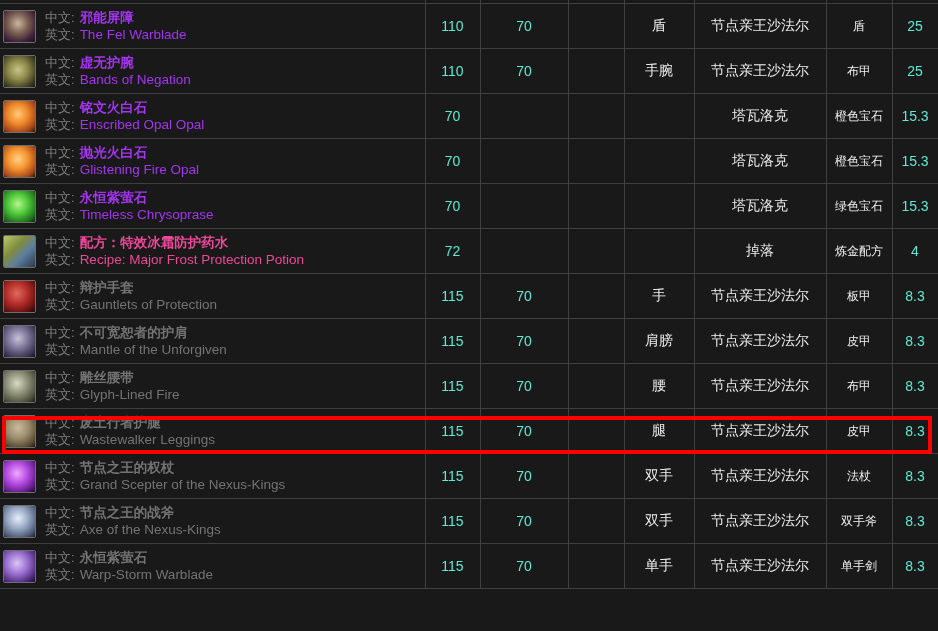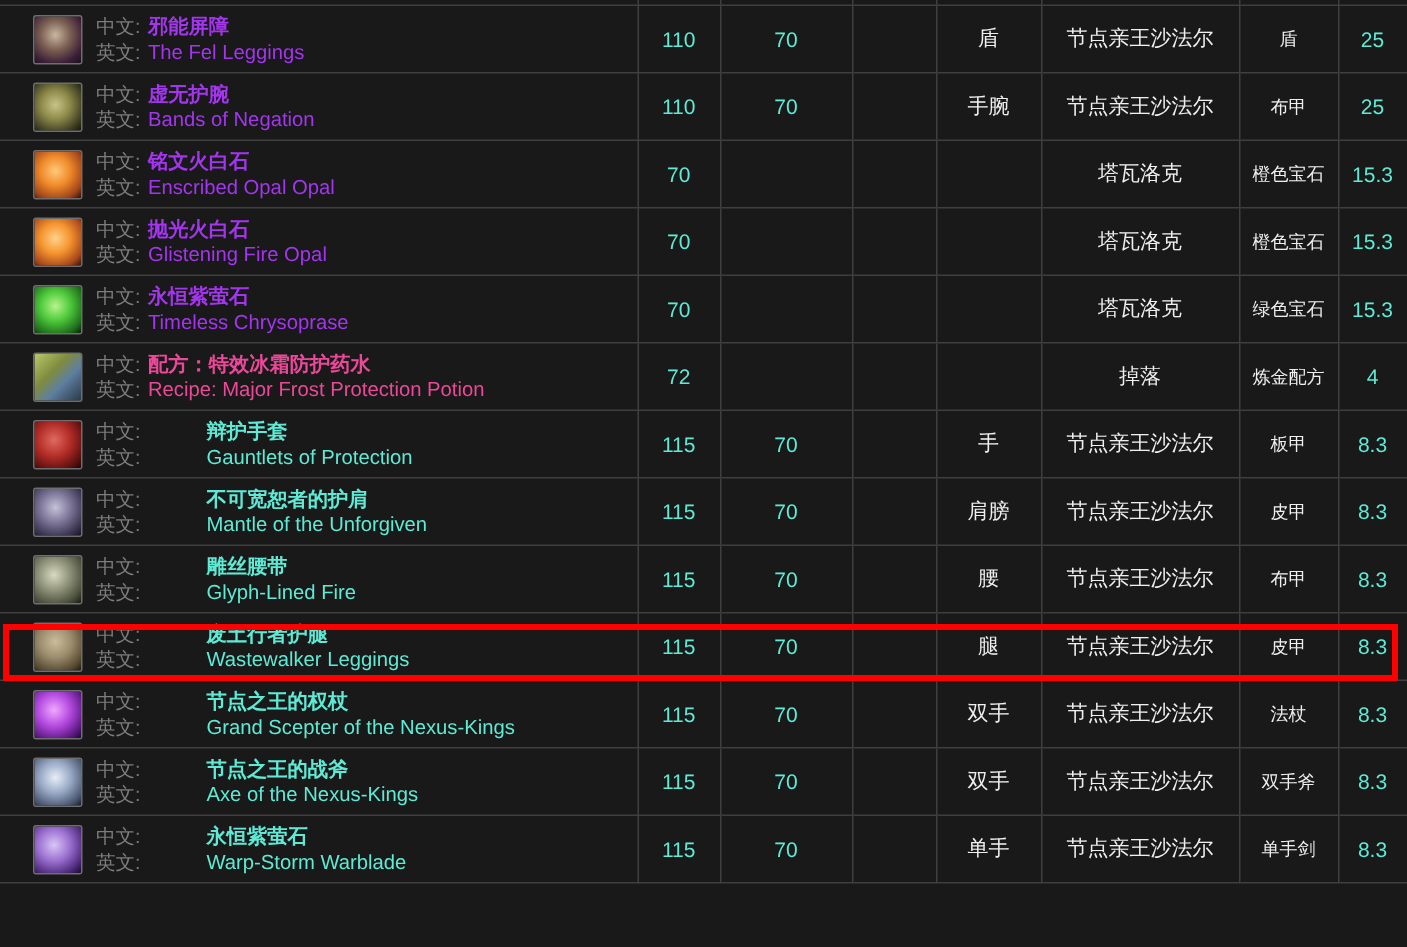--- a/index.html
+++ b/index.html
@@ -35,21 +35,21 @@
   col.w-req    { width:88px;  }
   col.w-blank  { width:56px;  }
   col.w-slot   { width:70px;  }
   col.w-source { width:132px; }
   col.w-type   { width:66px;  }
   col.w-drop   { width:46px;  }
 
   .name-cell {
     display:flex;
     align-items:center;
-    padding-left:22px;
+    padding-left:3px;
     text-align:left;
     height:43px;
   }
   .icon {
     width:33px; height:33px;
     flex:0 0 33px;
     border:1px solid #6e6e6e;
     border-radius:2px;
     margin-right:9px;
     background:#2a2a2a;
@@ -60,21 +60,21 @@
     position:absolute; left:0; top:0; right:0; bottom:0;
     display:block;
   }
   .names { line-height:1.22; }
   .nrow { white-space:nowrap; font-size:13.5px; }
   .lbl { color:#7d7d7d; margin-right:5px; font-size:13px; }
   .val-cn { font-weight:bold; font-size:13.5px; }
   .val-en { font-size:13.5px; }
 
   .q-epic  { color:#a335ee; }
-  .q-rare  { color:#5eead4;margin-left:39px; }
+  .q-rare  { color:#737373; }
   .q-green { color:#ec4899; }
 
   .num { font-size:14px; color:#5eead4; }
   .cjk { font-size:14px; color:#efefef; }
   .cjk-sm { font-size:12px; color:#efefef; }
 
   
   #highlight-box {
     position:absolute;
     left:2px; top:458px;
@@ -112,21 +112,21 @@
           <td></td>
           <td></td>
           <td></td>
         </tr>
         <tr>
           <td class="c-name">
             <div class="name-cell">
               <span class="icon">
                 <i style="background:radial-gradient(circle at 45% 40%, #c9b7a0 0%, #7a5f52 40%, #3d2038 75%, #1b1020 100%)"></i>
               </span>
-              <span class="names"><span class="nrow"><span class="lbl">中文:</span><span class="val-cn q-epic">邪能屏障</span></span><br><span class="nrow"><span class="lbl">英文:</span><span class="val-en q-epic">The Fel Leggings</span></span></span>
+              <span class="names"><span class="nrow"><span class="lbl">中文:</span><span class="val-cn q-epic">邪能屏障</span></span><br><span class="nrow"><span class="lbl">英文:</span><span class="val-en q-epic">The Fel Warblade</span></span></span>
             </div>
           </td>
           <td><span class="num">110</span></td>
           <td><span class="num">70</span></td>
           <td><span class="num"></span></td>
           <td><span class="cjk">盾</span></td>
           <td><span class="cjk">节点亲王沙法尔</span></td>
           <td><span class="cjk-sm">盾</span></td>
           <td><span class="num">25</span></td>
         </tr>

